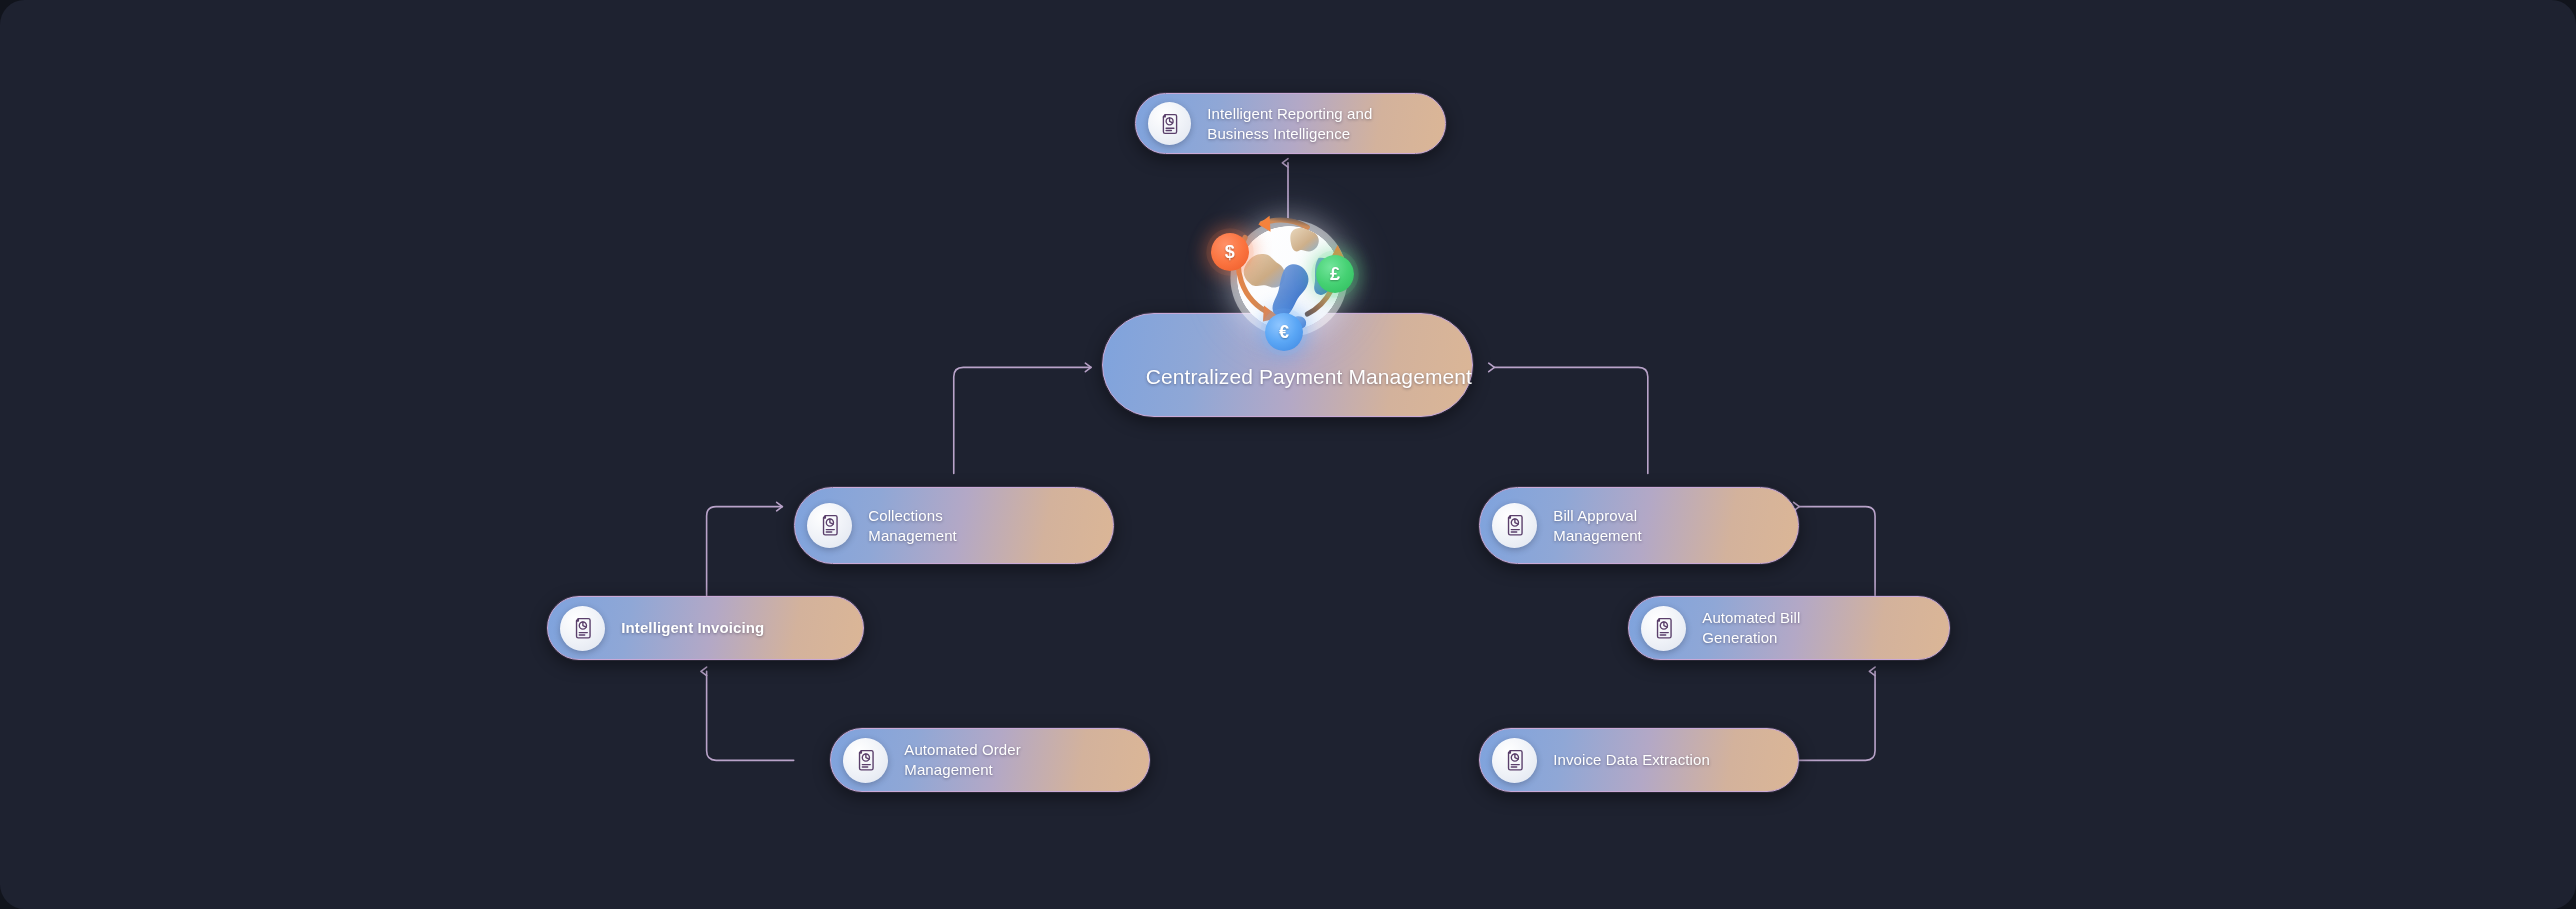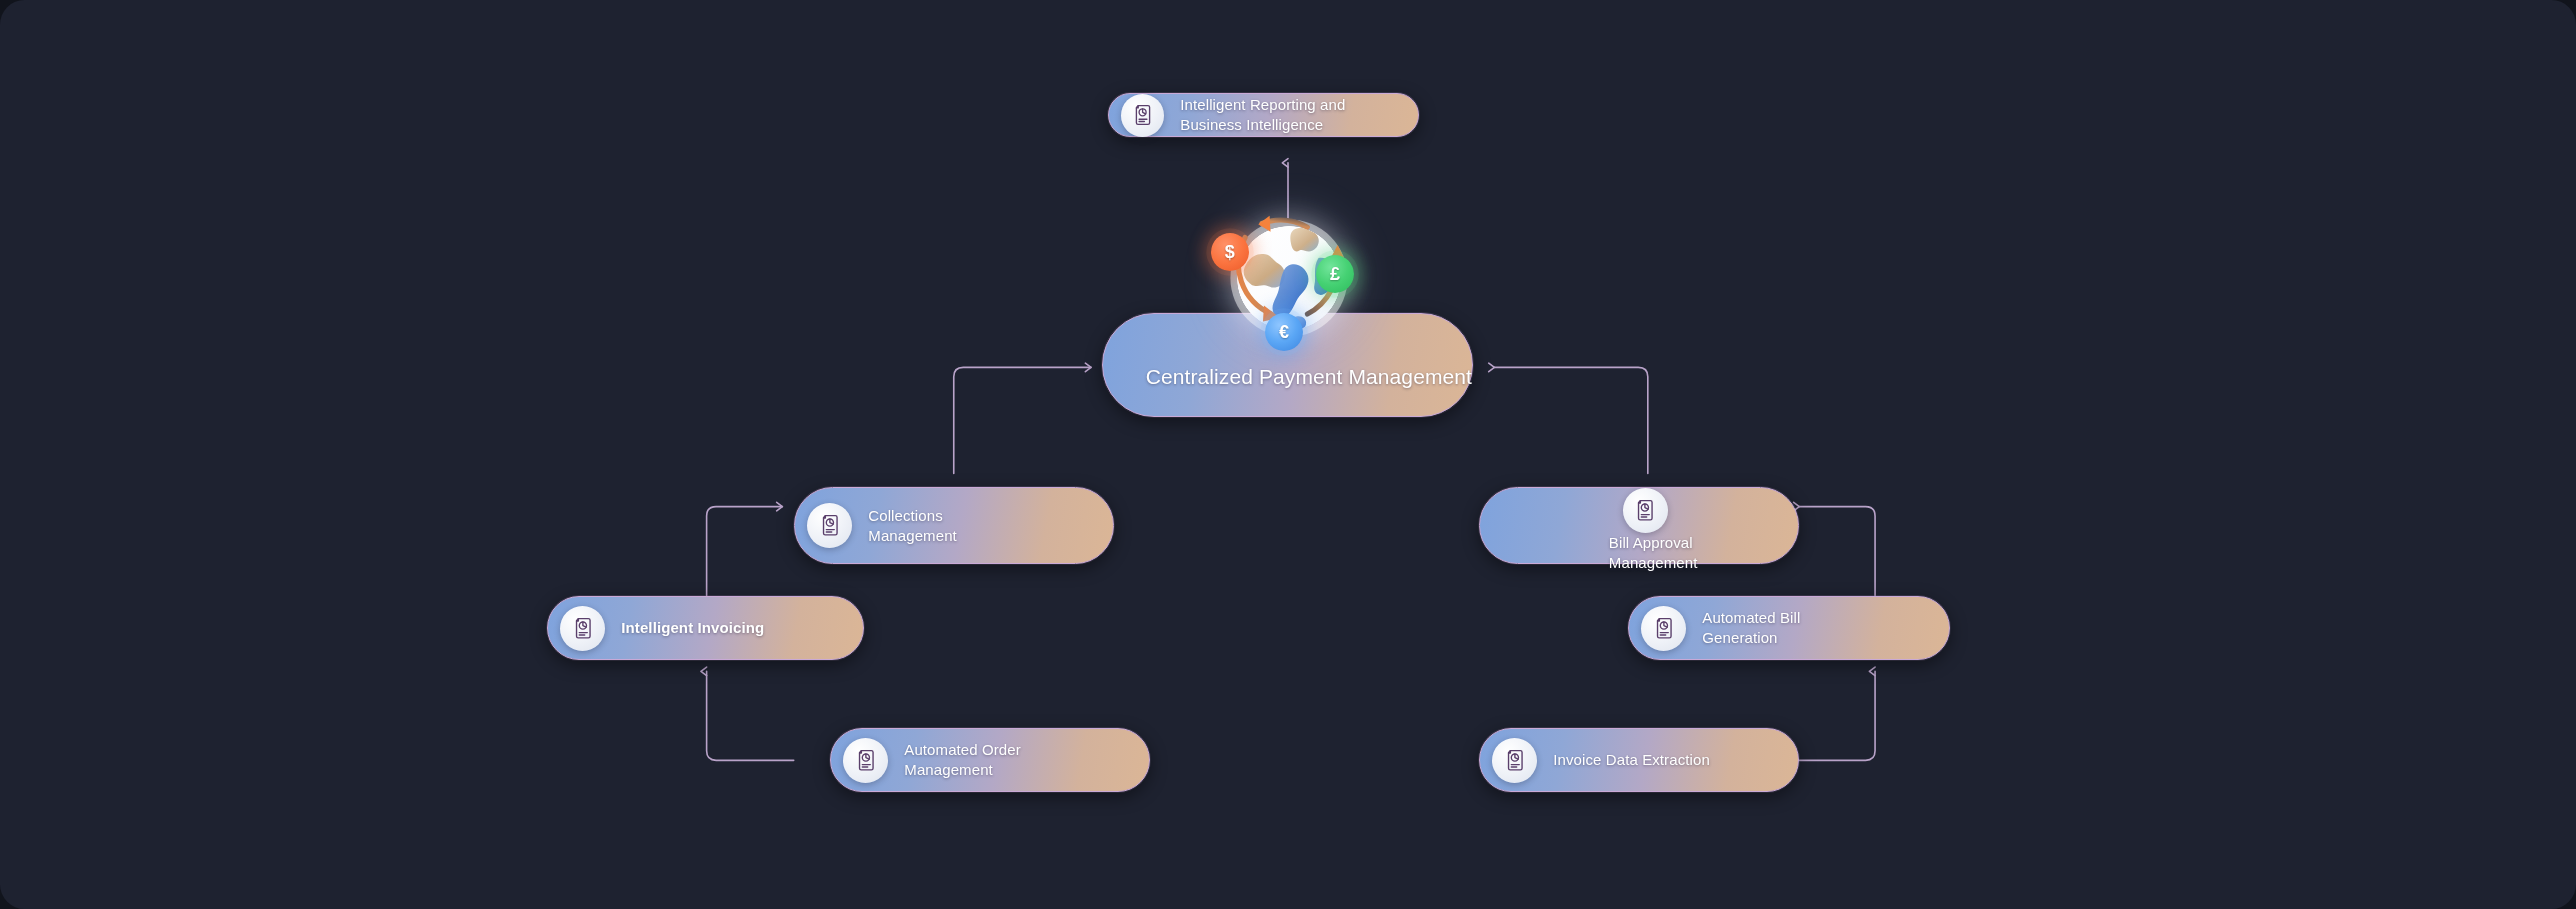--- a/index.html
+++ b/index.html
@@ -65,31 +65,31 @@
   }
   #node-center .node-label {
     width: 100%;
     text-align: right;
     font-size: 21px;
     margin-top: 24.6px;
   }
 
   
   #node-top {
-    left: 1108px; top: 93px;
-    width: 311px; height: 44px;
+    left: 1135px; top: 93px;
+    width: 311px; height: 61px;
     padding-left: 12.3px;
   }
   #node-top .node-icon-wrap { width: 43px; height: 43px; }
   #node-top .node-label { font-size: 15px; margin-left: 16px; }
 
   
   .tier2 { width: 320px; height: 77px; top: 487px; padding-left: 12.3px; }
   #node-collections { left: 794px; }
-  #node-bill-approval { left: 1479px; flex-direction: column; }
+  #node-bill-approval { left: 1479px; }
   .tier2 .node-icon-wrap { width: 45px; height: 45px; }
   .tier2 .node-label { font-size: 15px; margin-left: 16px; }
 
   
   .tier3 { height: 64px; top: 596px; padding-left: 12.3px; }
   #node-invoicing { left: 547px; width: 317px; font-weight: bold; }
   #node-bill-gen  { left: 1628px; width: 322px; }
   .tier3 .node-icon-wrap { width: 45px; height: 45px; }
   .tier3 .node-label { font-size: 15px; margin-left: 16px; }
 

